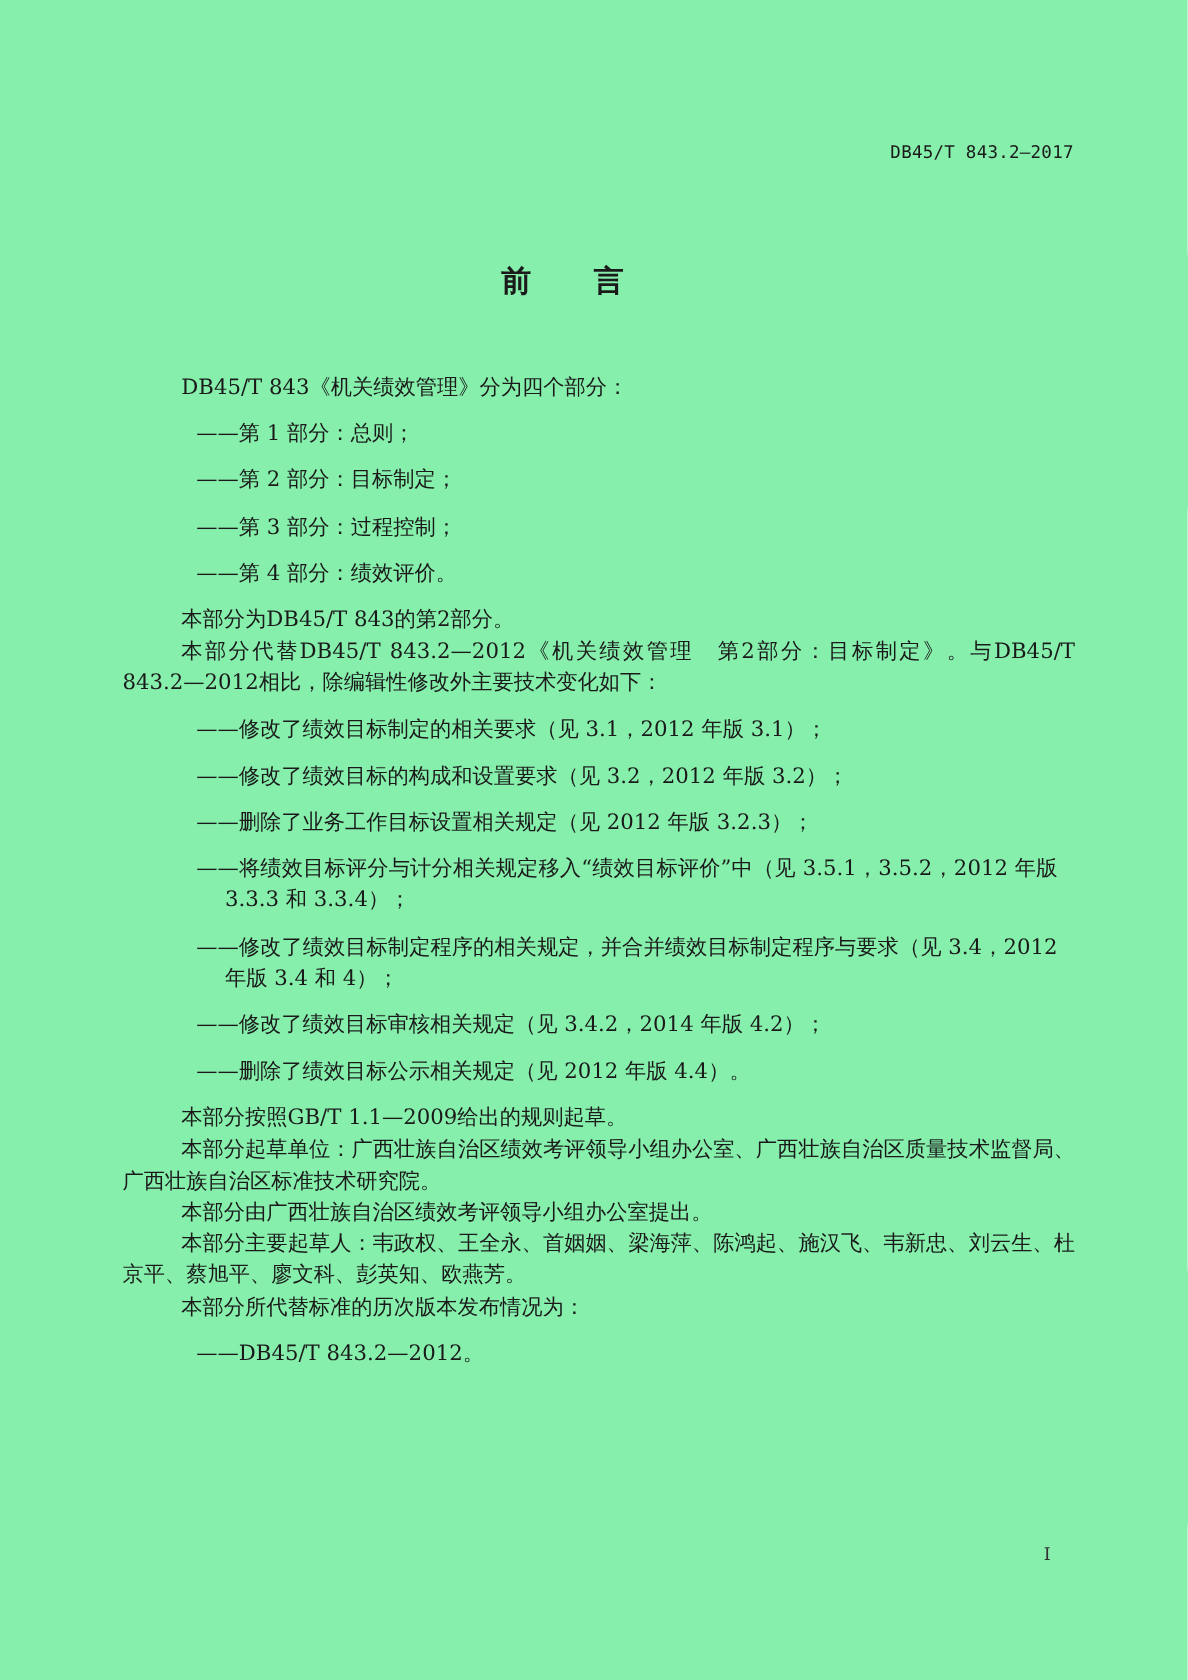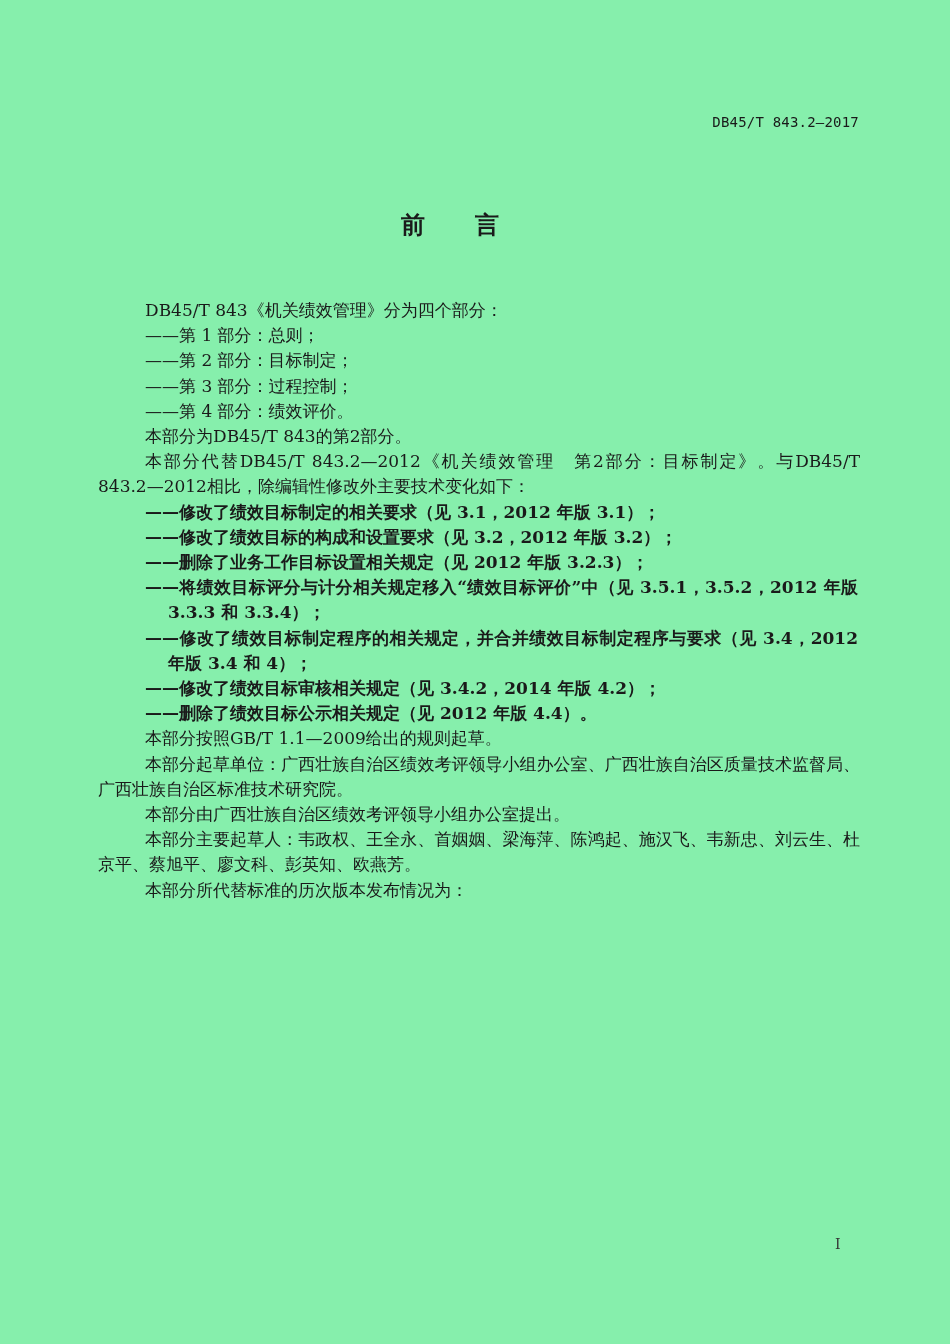--- a/index.html
+++ b/index.html
@@ -51,30 +51,29 @@
       width: 762px;
       font-size: 17px;
       line-height: 25.2px;
     }
     .p {
       margin: 0;
       text-indent: 47px;
       text-align: justify;
     }
     .dash {
-      margin: 0;
+      margin: 12px;
       padding-left: 47px;
     }
     .dash-wrap {
-      margin: 0;
+      margin: 12px;
       padding-left: 70px;
       text-indent: -23px;
       padding-right: 2px;
       text-align: justify;
-      font-weight: bold;
     }
     .page-num {
       position: absolute;
       top: 1236px;
       left: 835px;
       font-family: "DejaVu Serif", "Liberation Serif", serif;
       font-size: 14px;
       color: #333;
     }
   </style>
@@ -100,17 +99,18 @@
     <p class="dash-wrap">——删除了业务工作目标设置相关规定（见 2012 年版 3.2.3）；</p>
     <p class="dash-wrap">——将绩效目标评分与计分相关规定移入“绩效目标评价”中（见 3.5.1，3.5.2，2012 年版 3.3.3 和 3.3.4）；</p>
     <p class="dash-wrap">——修改了绩效目标制定程序的相关规定，并合并绩效目标制定程序与要求（见 3.4，2012 年版 3.4 和 4）；</p>
     <p class="dash-wrap">——修改了绩效目标审核相关规定（见 3.4.2，2014 年版 4.2）；</p>
     <p class="dash-wrap">——删除了绩效目标公示相关规定（见 2012 年版 4.4）。</p>
     <p class="p">本部分按照GB/T 1.1—2009给出的规则起草。</p>
     <p class="p">本部分起草单位：广西壮族自治区绩效考评领导小组办公室、广西壮族自治区质量技术监督局、广西壮族自治区标准技术研究院。</p>
     <p class="p">本部分由广西壮族自治区绩效考评领导小组办公室提出。</p>
     <p class="p">本部分主要起草人：韦政权、王全永、首姻姻、梁海萍、陈鸿起、施汉飞、韦新忠、刘云生、杜京平、蔡旭平、廖文科、彭英知、欧燕芳。</p>
     <p class="p">本部分所代替标准的历次版本发布情况为：</p>
+    <p class="dash">——DB45/T 843.2—2012。</p>
   </div>
 
   <div class="page-num">I</div>
 
 </div>
 
 </body></html>

